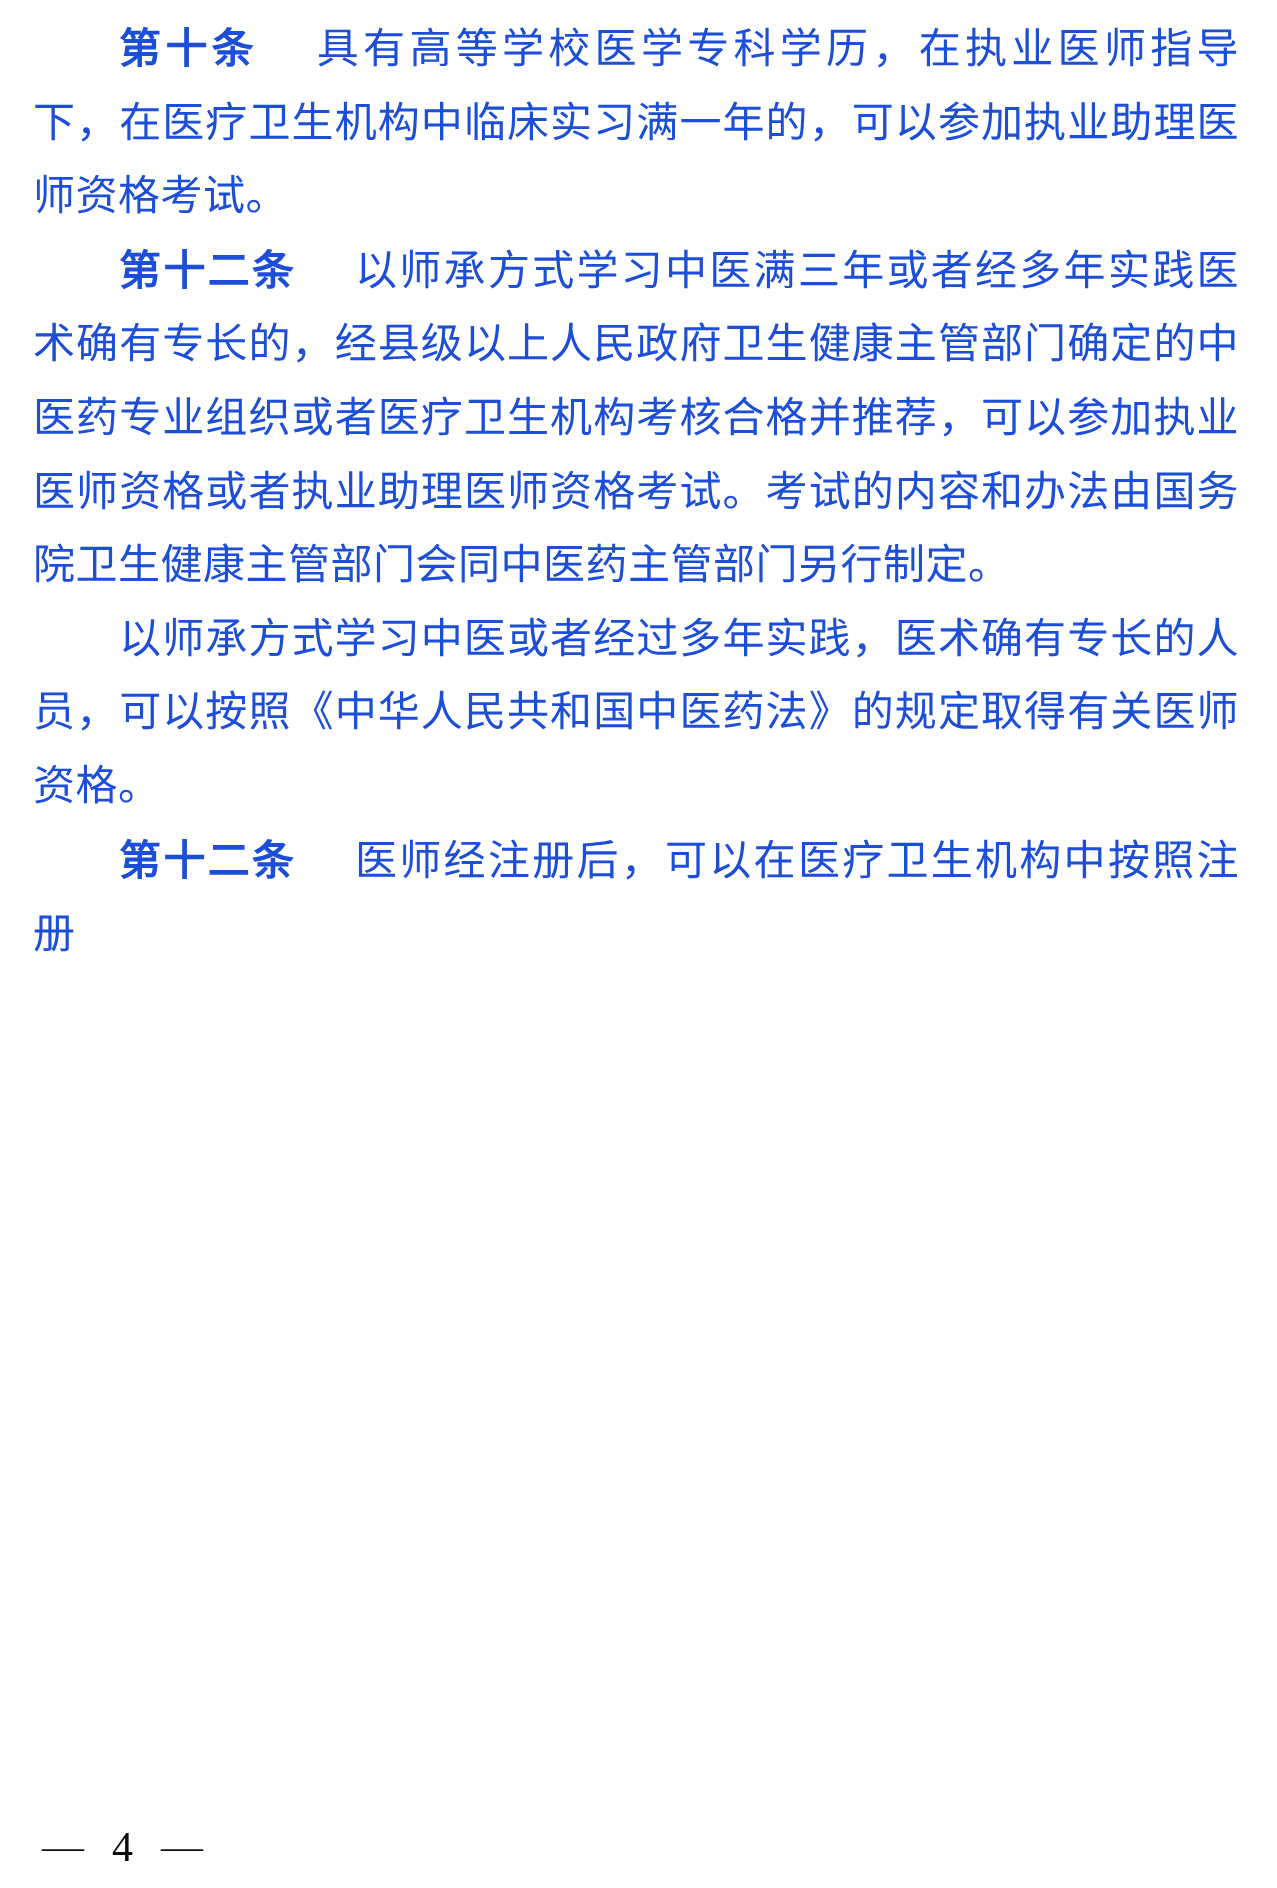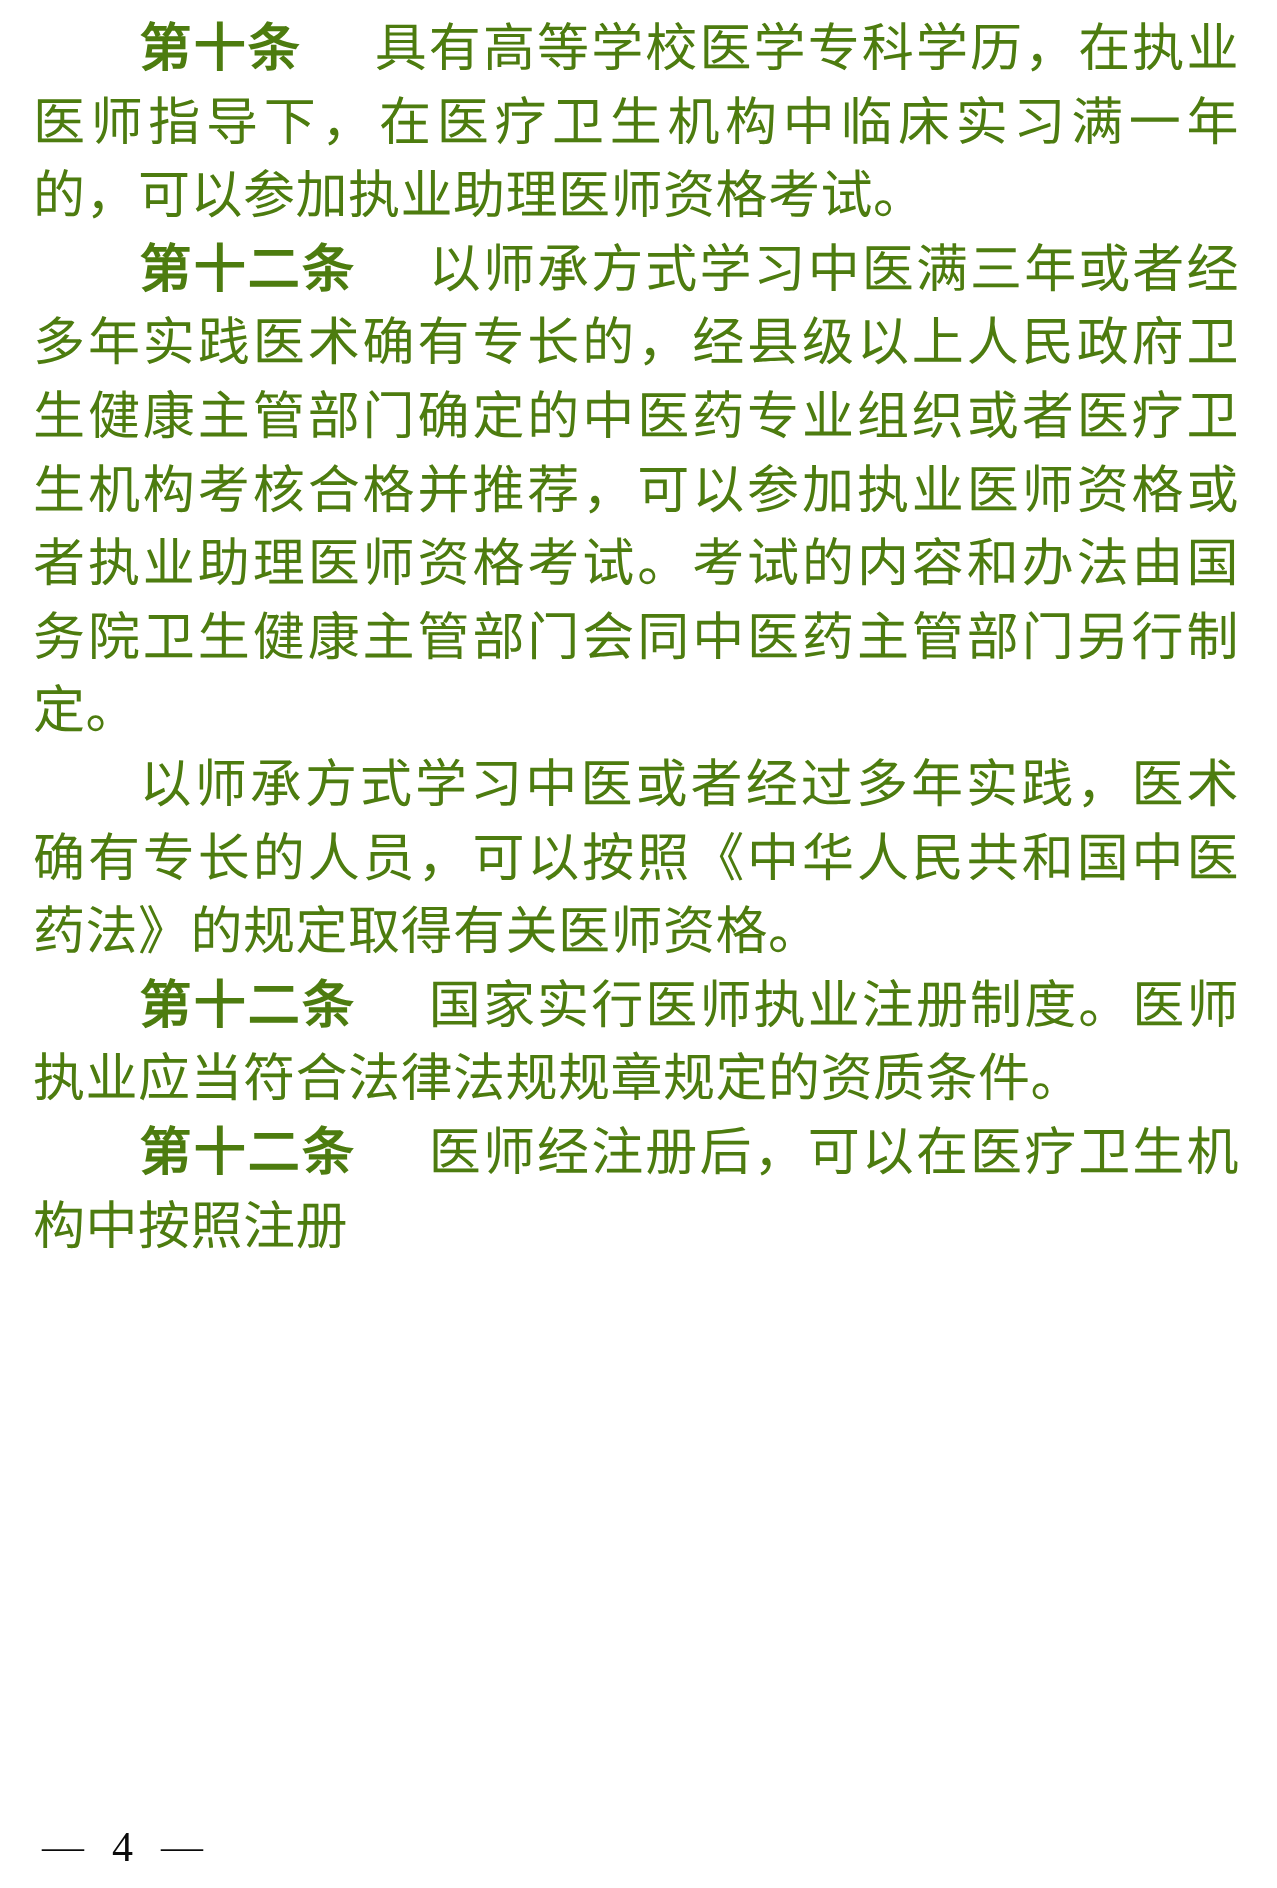--- a/index.html
+++ b/index.html
@@ -15,23 +15,23 @@
     overflow: hidden;
   }
   .content {
     position: absolute;
     left: 33px;
     top: 12px;
     width: 1206px;
   }
   p.para {
     font-family: "Liberation Serif", "DejaVu Serif", serif;
-    font-size: 52px;
+    font-size: 42px;
     line-height: 73.6px;
-    color: #4d7c0f;
+    color: #1d4ed8;
     text-align: justify;
     text-justify: inter-character;
     text-indent: 2.05em;
     letter-spacing: 0.5px;
     margin: 0;
     word-break: break-all;
     overflow-wrap: break-word;
   }
   .article-heading {
     font-family: "Liberation Sans", "DejaVu Sans", sans-serif;
@@ -59,21 +59,20 @@
 
 <div class="page">
   <main class="content">
 
     <p class="para"><span class="article-heading">第十条</span><span>具有高等学校医学专科学历，在执业医师指导下，在医疗卫生机构中临床实习满一年的，可以参加执业助理医师资格考试。</span></p>
 
     <p class="para"><span class="article-heading">第十二条</span><span>以师承方式学习中医满三年或者经多年实践医术确有专长的，经县级以上人民政府卫生健康主管部门确定的中医药专业组织或者医疗卫生机构考核合格并推荐，可以参加执业医师资格或者执业助理医师资格考试。考试的内容和办法由国务院卫生健康主管部门会同中医药主管部门另行制定。</span></p>
 
     <p class="para"><span>以师承方式学习中医或者经过多年实践，医术确有专长的人员，可以按照《中华人民共和国中医药法》的规定取得有关医师资格。</span></p>
 
-    <p class="para"><span class="article-heading">第十二条</span><span>国家实行医师执业注册制度。医师执业应当符合法律法规规章规定的资质条件。</span></p>
 
 
 
 
     <p class="para"><span class="article-heading">第十二条</span><span>医师经注册后，可以在医疗卫生机构中按照注册</span></p>
 
   </main>
 
   <footer class="page-footer">
     <span class="dash">—</span>

